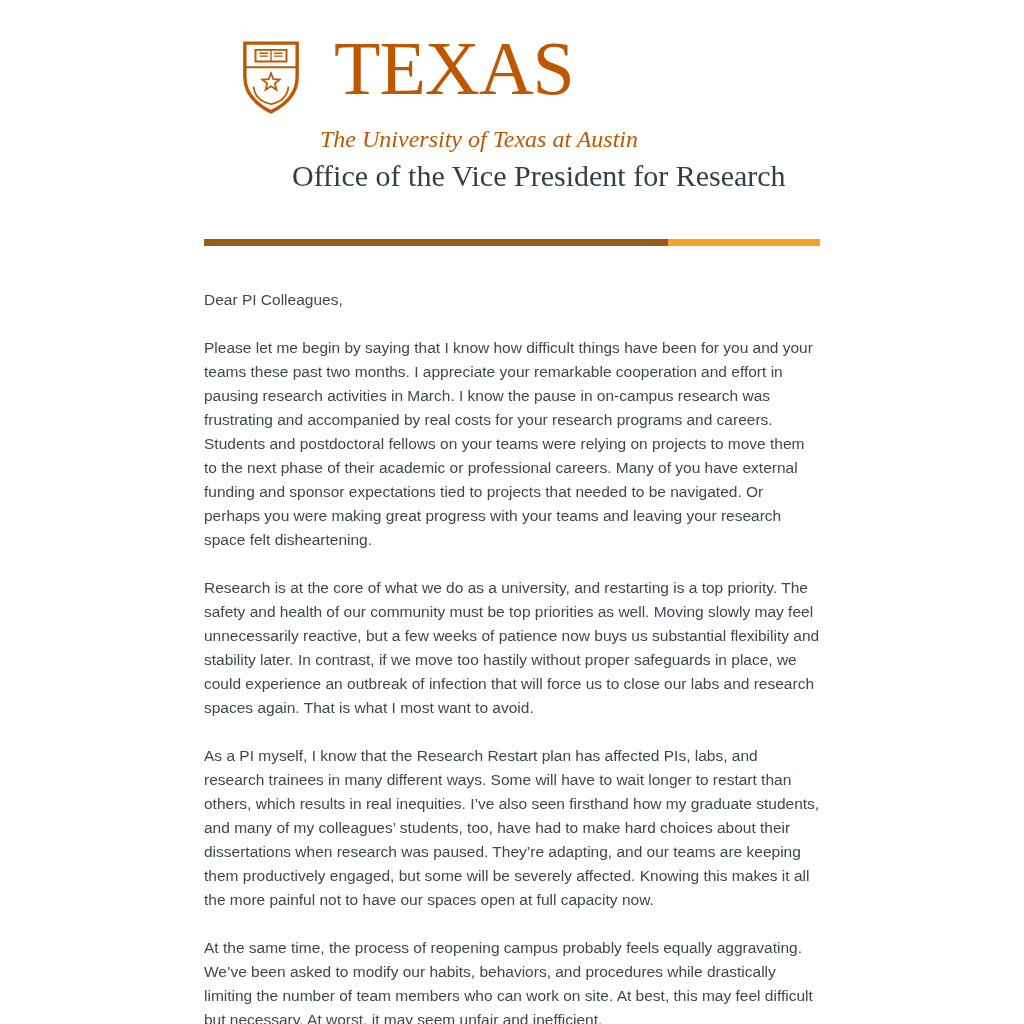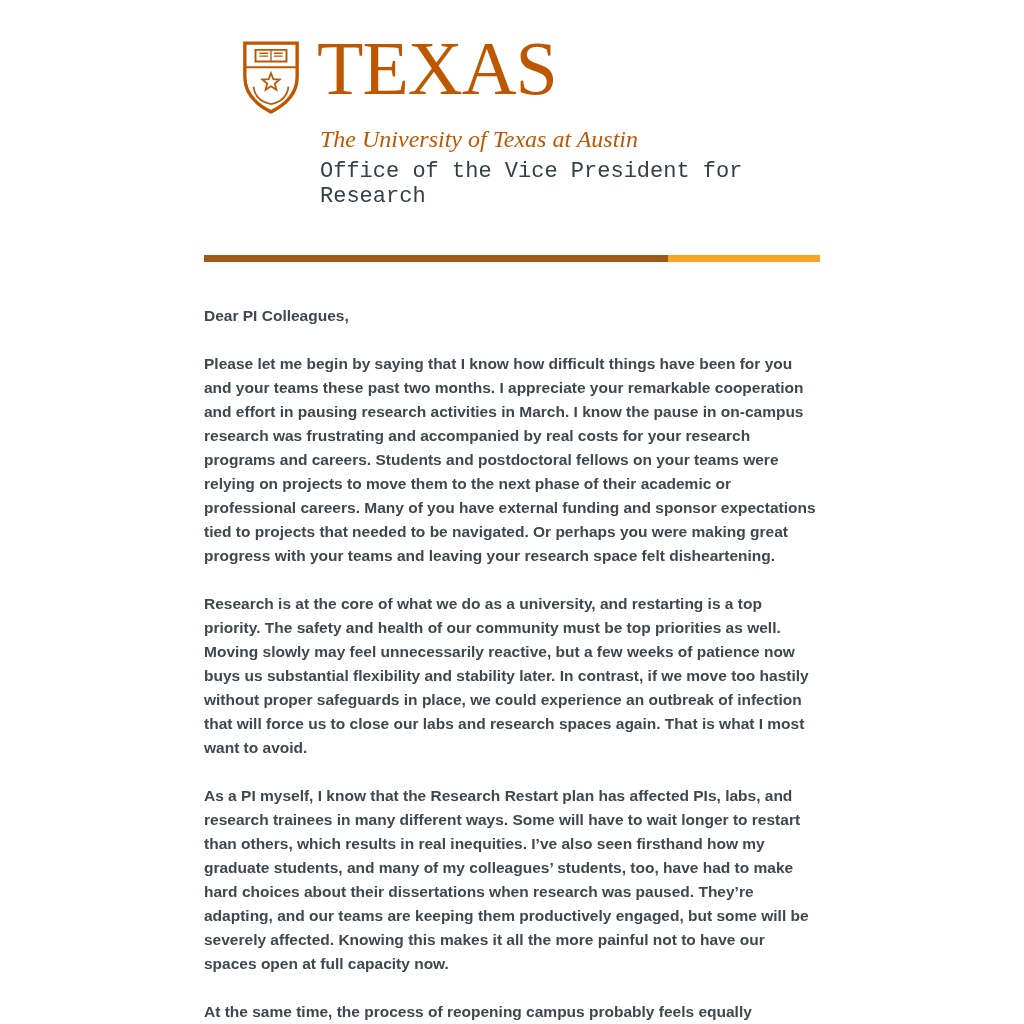--- a/index.html
+++ b/index.html
@@ -15,21 +15,21 @@
   }
   .page {
     width: 616px;
     margin: 0 auto;
     padding-top: 36px;
   }
   
   .logo-row {
     display: flex;
     align-items: flex-start;
-    gap: 15px;
+    gap: 32px;
     padding-left: 36px;
   }
   .shield {
     width: 62px;
     height: 78px;
     flex: 0 0 auto;
     margin-top: 2px;
   }
   .wordmark {
     font-family: "Liberation Serif", "DejaVu Serif", serif;
@@ -42,24 +42,24 @@
   .university-line {
     margin-left: 116px;
     margin-top: 10px;
     font-family: "Liberation Serif", "DejaVu Serif", serif;
     font-size: 24px;
     color: #bf5700;
     line-height: 1.15;
     font-style: italic;
   }
   .office-line {
-    margin-left: 116px;
+    margin-left: 88px;
     margin-top: 5px;
-    font-family: Liberation Mono, monospace;
-    font-size: 22px;
+    font-family: Liberation Serif, serif;
+    font-size: 30px;
     color: #333f48;
     line-height: 1.15;
   }
   
   .divider {
     margin-top: 46px;
     height: 7px;
     display: flex;
     width: 100%;
   }
@@ -73,21 +73,20 @@
   }
   
   .letter {
     margin-top: 42px;
     font-size: 15.5px;
     line-height: 24px;
     color: #3f4850;
   }
   .letter p {
     margin: 0 0 24px 0;
-    font-weight: bold;
   }
 </style>
 </head>
 <body>
 
 <div class="page">
 
   <header class="masthead">
     <div class="logo-row">
       <svg class="shield" viewBox="0 0 64 80" aria-hidden="true">

